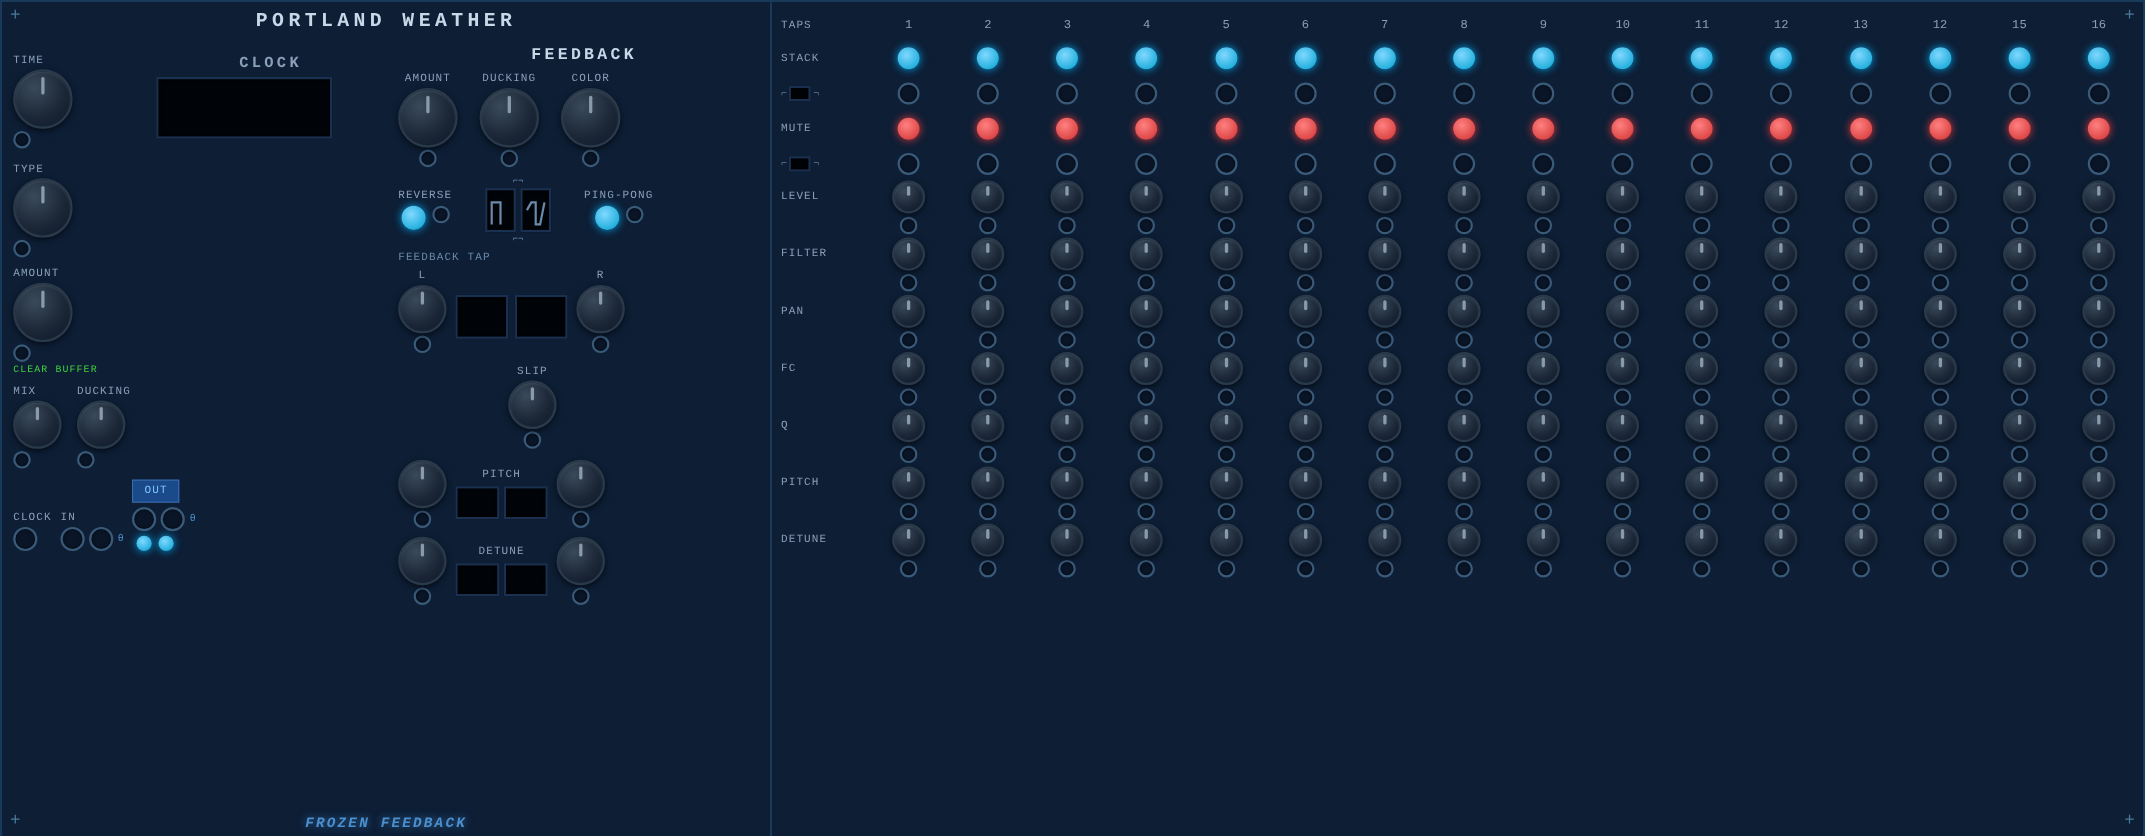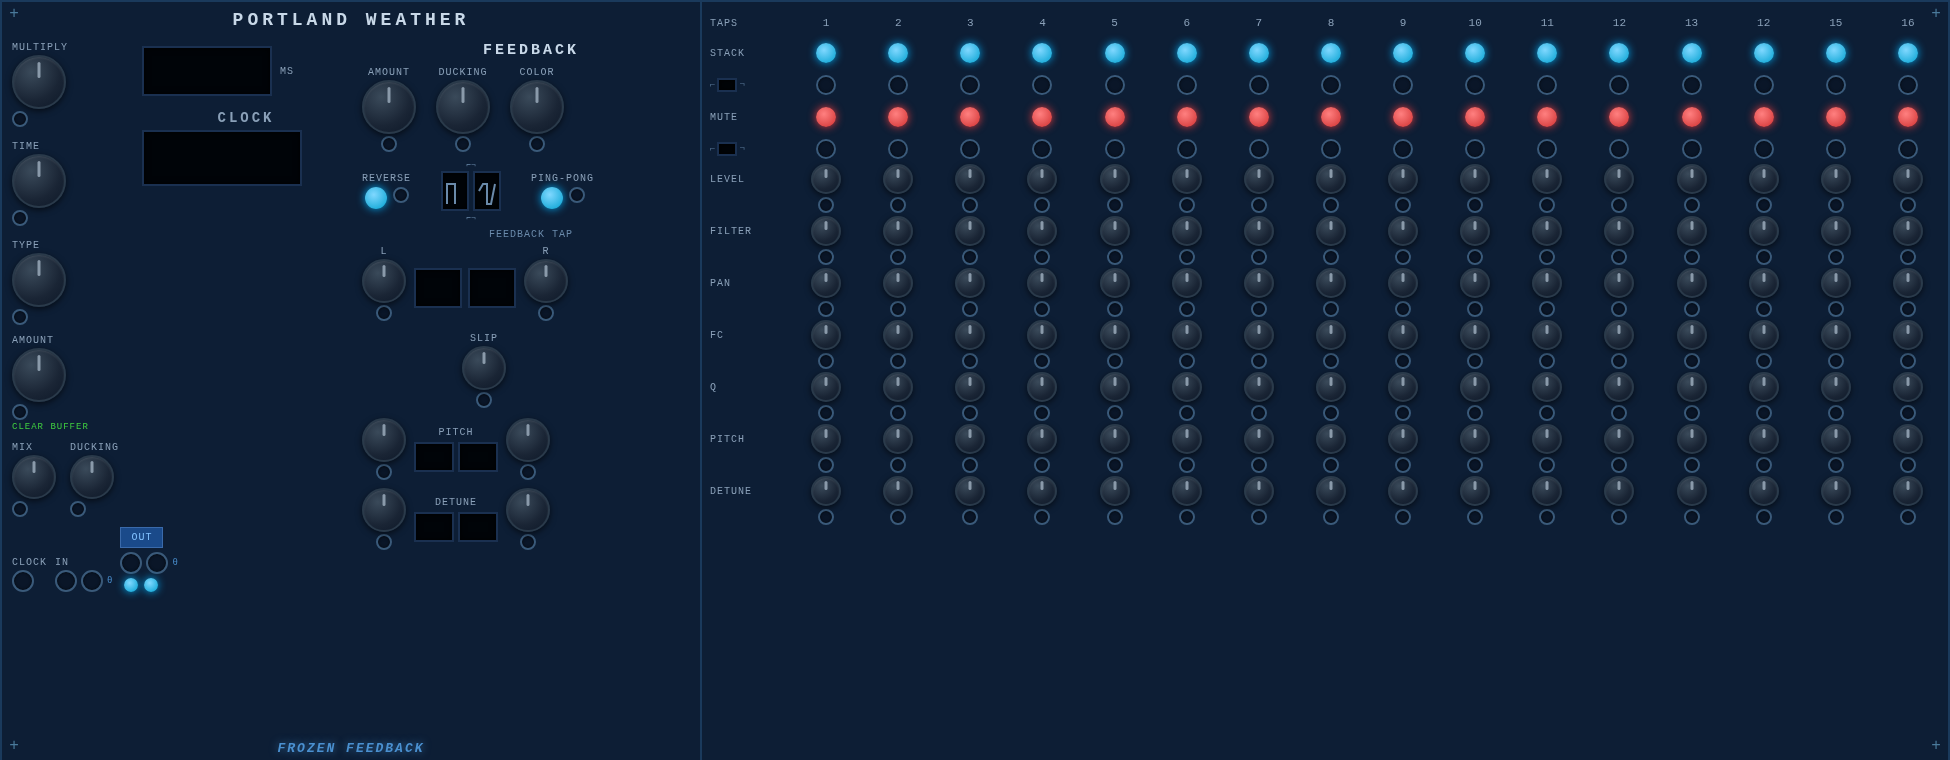--- a/index.html
+++ b/index.html
@@ -256,27 +256,20 @@
   <div class="corner-icon corner-bl">+</div>
   <div class="corner-icon corner-br">+</div>
 
   <div class="left-panel">
     <div class="panel-title">PORTLAND WEATHER</div>
 
     <div class="lp-inner">
 
       <div class="col1">
 
-        <div class="col1-row">
-          <span class="section-label">MULTIPLY</span>
-          <div class="col1-row-inline">
-            <div class="knob knob-lg"></div>
-          </div>
-          <div class="knob-ring"></div>
-        </div>
 
         <div class="col1-row" style="margin-top:8px;">
           <span class="section-label">TIME</span>
           <div class="knob knob-lg"></div>
           <div class="knob-ring"></div>
         </div>
 
         <div class="col1-row" style="margin-top:8px;">
           <span class="section-label">TYPE</span>
           <div class="knob knob-lg"></div>
@@ -327,24 +320,20 @@
               <div class="led-btn led-blue" style="width:14px;height:14px;margin-left:4px;"></div>
               <div class="led-btn led-blue" style="width:14px;height:14px;"></div>
             </div>
           </div>
         </div>
       </div>
 
       <div class="col2">
 
 
-        <div style="display:flex;flex-direction:row;align-items:center;gap:8px;margin-top:4px;">
-          <div class="display-screen" style="width:130px;height:50px;"></div>
-          <span class="section-label">MS</span>
-        </div>
 
         <div style="margin-top:8px;">
           <div style="text-align:center;color:#8aa0b8;font-size:14px;letter-spacing:3px;font-weight:bold;">CLOCK</div>
           <div class="display-screen" style="width:160px;height:56px;margin-top:4px;"></div>
         </div>
 
       </div>
 
       <div class="col3">
         <div class="feedback-title">FEEDBACK</div>
@@ -394,21 +383,21 @@
           </div>
           <div style="display:flex;flex-direction:column;align-items:center;gap:3px;">
             <span class="section-label">PING-PONG</span>
             <div style="display:flex;gap:6px;">
               <div class="led-btn led-blue"></div>
               <div class="knob-ring"></div>
             </div>
           </div>
         </div>
 
-        <div style="text-align:center;margin-top:2px;">
+        <div style="margin-top:2px;">
           <span style="color:#6a8aaa;font-size:10px;letter-spacing:1px;">FEEDBACK TAP</span>
         </div>
 
         <div style="display:flex;flex-direction:row;align-items:center;gap:8px;margin-top:2px;">
           <div class="knob-group">
             <span class="section-label">L</span>
             <div class="knob"></div>
             <div class="knob-ring"></div>
           </div>
           <div style="display:flex;gap:6px;align-items:center;margin-top:8px;">

